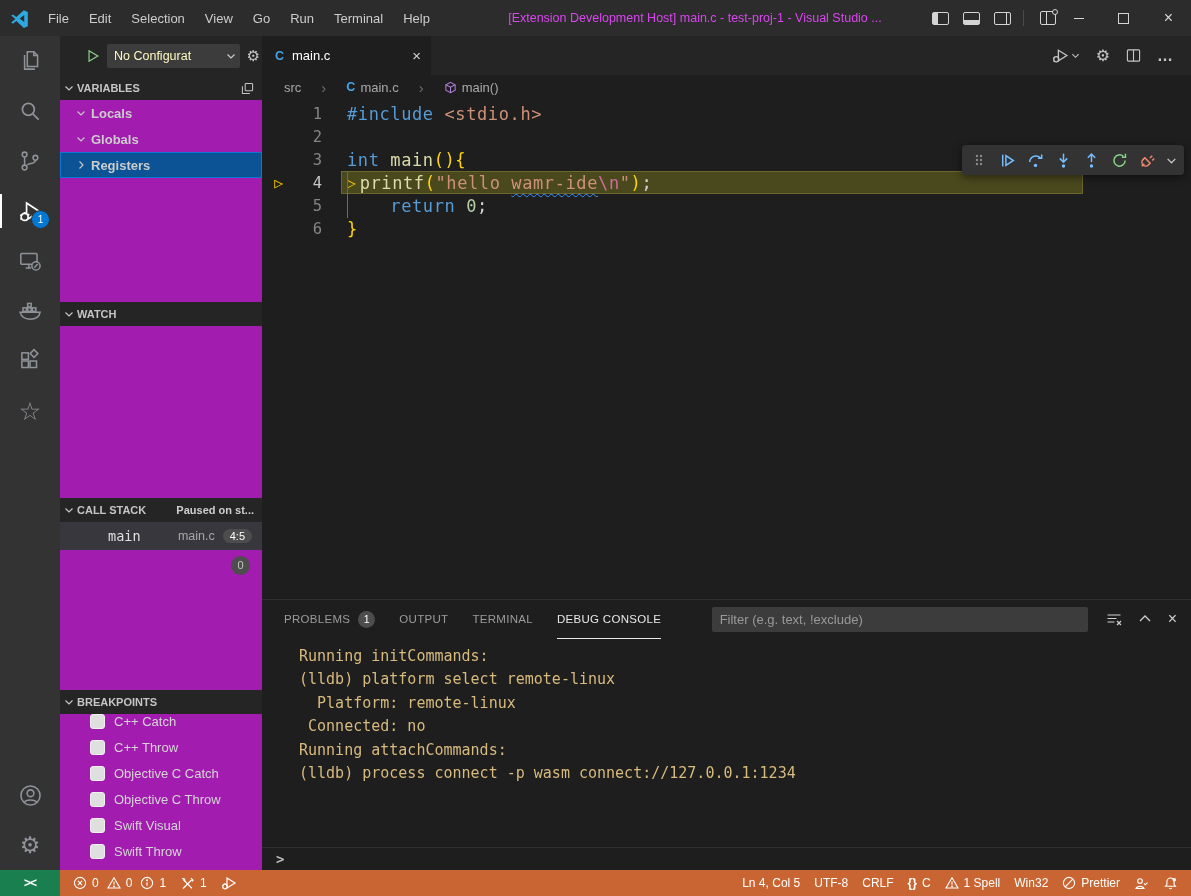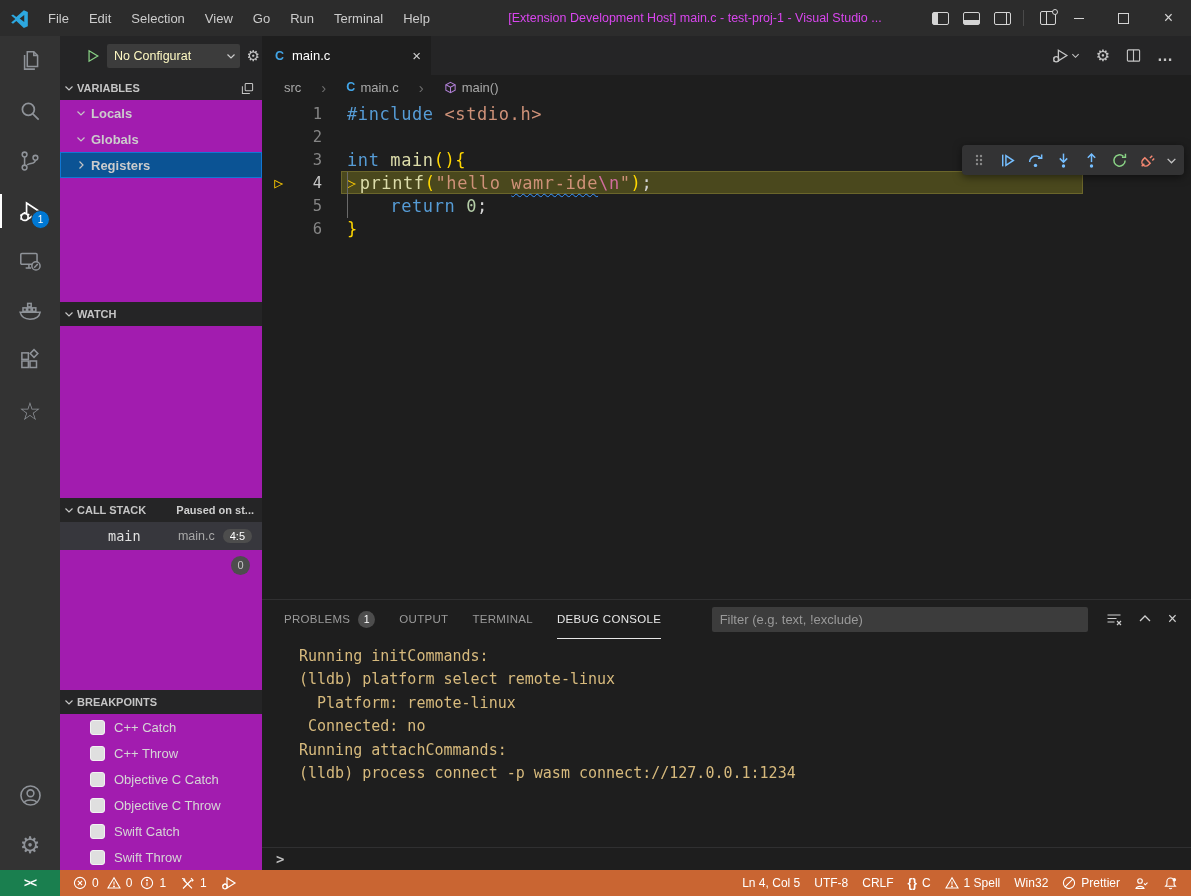--- a/index.html
+++ b/index.html
@@ -43,21 +43,21 @@
   .sec-body{background:#a21caf;}
   .tree-row{height:26px;display:flex;align-items:center;padding-left:16px;gap:5px;font-weight:bold;color:#cccccc;}
   .tree-row.selected{background:#0b5394;box-shadow:inset 0 0 0 1px #1177d4;}
   .cs-status{margin-left:auto;font-size:11px;font-weight:bold;color:#cfcfcf;}
   .cs-row{height:28px;background:#37373d;display:flex;align-items:center;padding:0 10px 0 48px;}
   .cs-name{font-family:"DejaVu Sans Mono",monospace;font-size:13.5px;color:#e0e0e0;}
   .cs-file{margin-left:auto;color:#a8a8a8;font-size:12.5px;}
   .pill{background:#4d4d4d;color:#ffffff;border-radius:9px;padding:1px 7px;font-size:11px;margin-left:8px;}
   .badge-row{height:30px;display:flex;justify-content:flex-end;align-items:center;padding-right:12px;}
   .circle-badge{width:19px;height:19px;border-radius:50%;background:#4d4d4d;color:#c5c5c5;font-size:11px;display:flex;align-items:center;justify-content:center;}
-  .bp-row{height:26px;display:flex;align-items:center;padding-left:30px;gap:9px;color:#d6d6d6;font-size:13px;}
+  .bp-row{height:26px;display:flex;padding-left:30px;gap:9px;color:#d6d6d6;font-size:13px;}
   .checkbox{width:13px;height:13px;background:#dfdfdf;border:1px solid #f2f2f2;border-radius:3px;flex-shrink:0;}
   .chev{color:#c5c5c5;display:flex;}
   
   .editor-region{flex:1;display:flex;flex-direction:column;position:relative;background:#1e1e1e;min-width:0;}
   .tabbar{height:39px;background:#252526;display:flex;align-items:stretch;flex-shrink:0;}
   .tab{width:146px;background:#1e1e1e;display:flex;align-items:center;padding:0 10px 0 13px;gap:8px;font-size:13px;color:#ffffff;flex-shrink:0;}
   .c-badge{color:#42a5e7;font-weight:bold;font-size:12.5px;font-family:"Liberation Sans",sans-serif;}
   .tab-close{margin-left:auto;font-size:15px;color:#d0d0d0;}
   .editor-actions{margin-left:auto;display:flex;align-items:center;gap:16px;padding-right:16px;color:#c5c5c5;}
   .breadcrumbs{height:24px;display:flex;align-items:center;padding-left:22px;font-size:13px;color:#a9a9a9;gap:20px;flex-shrink:0;}
@@ -322,21 +322,21 @@
         <div class="bp-row">
           <span class="checkbox"></span>
           <span>Objective C Catch</span>
         </div>
         <div class="bp-row">
           <span class="checkbox"></span>
           <span>Objective C Throw</span>
         </div>
         <div class="bp-row">
           <span class="checkbox"></span>
-          <span>Swift Catch</span>
+          <span>Swift Visual</span>
         </div>
         <div class="bp-row">
           <span class="checkbox"></span>
           <span>Swift Throw</span>
         </div>
       </div>
   </div>
 
   <div class="editor-region">
     <div class="tabbar">

